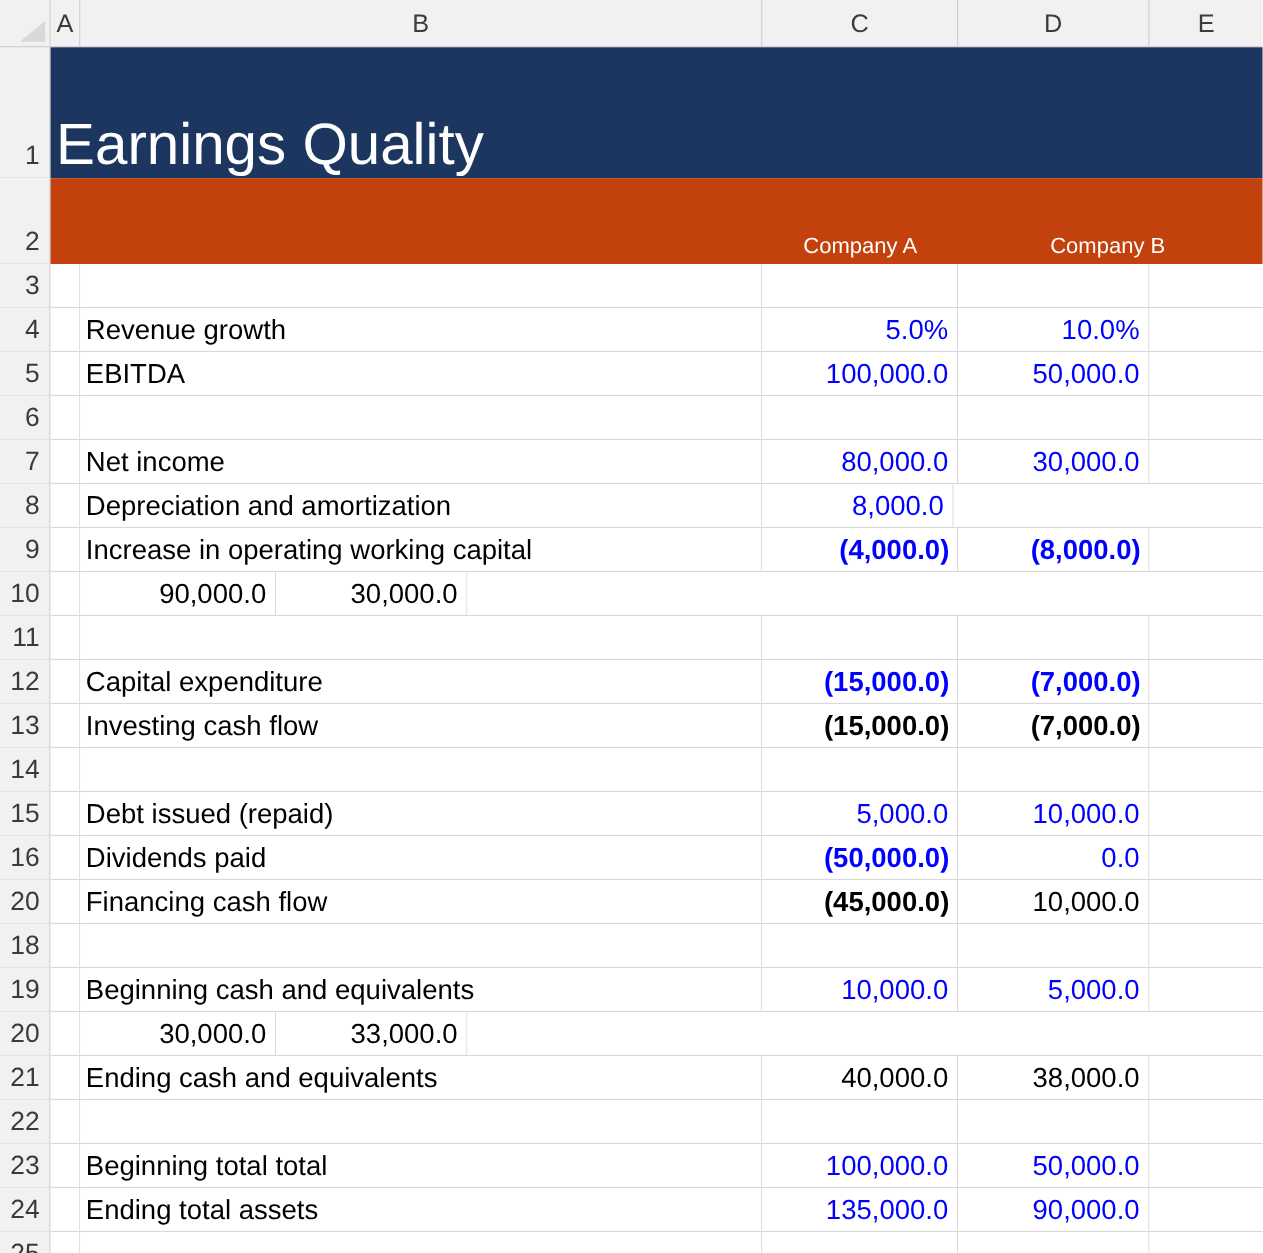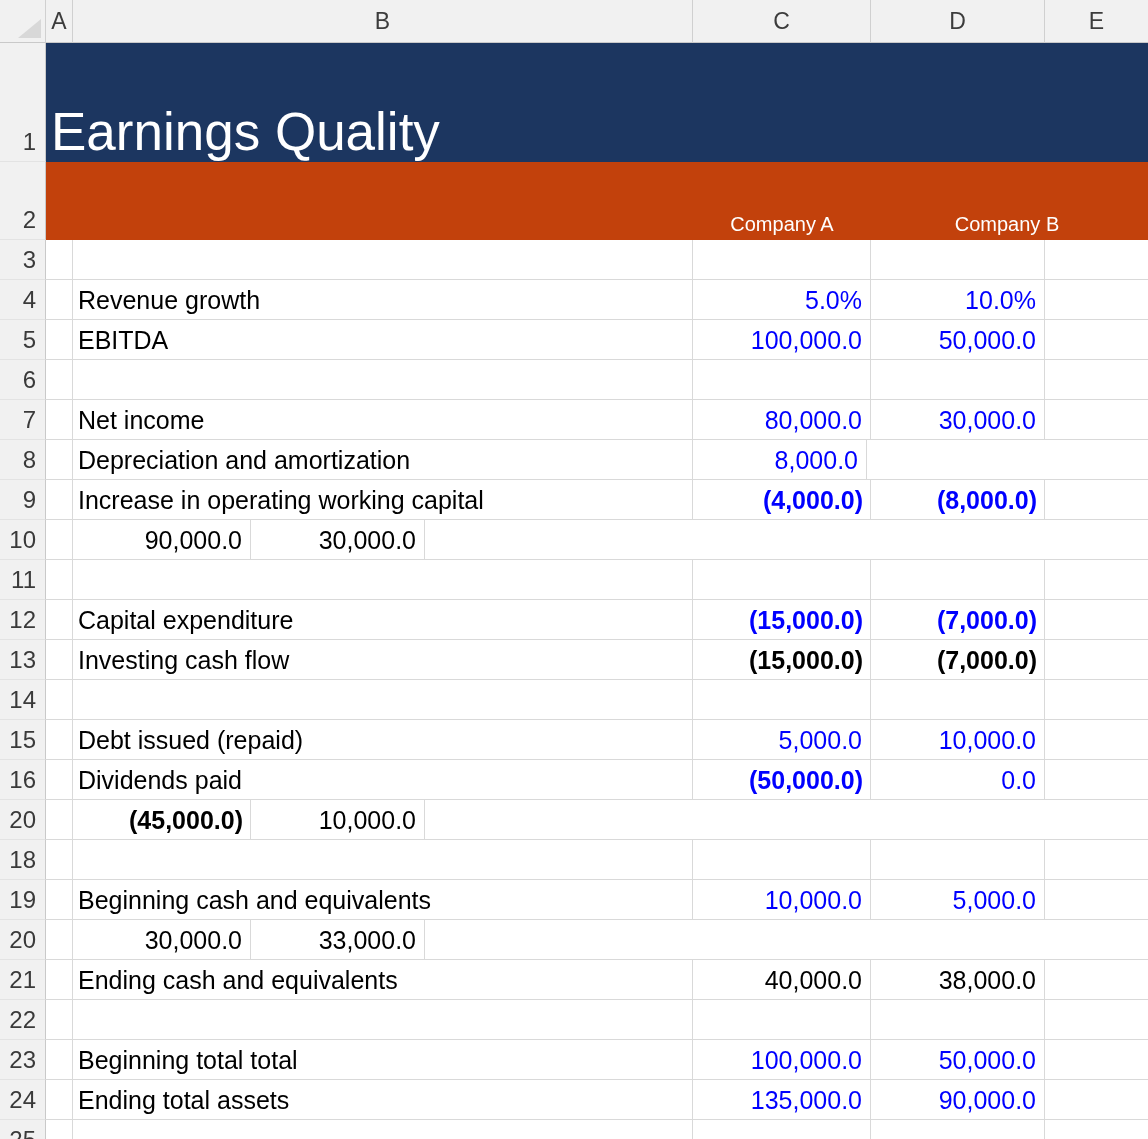--- a/index.html
+++ b/index.html
@@ -205,20 +205,21 @@
       <div class="cell ca"></div>
       <div class="cell cb">Dividends paid</div>
       <div class="cell cc val v-input neg">(50,000.0)</div>
       <div class="cell cd val v-input">0.0</div>
       <div class="cell ce"></div>
     </div>
 
     <div class="row r">
       <div class="rowhead">20</div>
       <div class="cell ca"></div>
+      <div class="cell cb">Financing cash flow</div>
       <div class="cell cc val v-calc neg">(45,000.0)</div>
       <div class="cell cd val v-calc">10,000.0</div>
       <div class="cell ce"></div>
     </div>
 
     <div class="row r">
       <div class="rowhead">18</div>
       <div class="cell ca"></div>
       <div class="cell cb"></div>
       <div class="cell cc val v-calc"></div>

